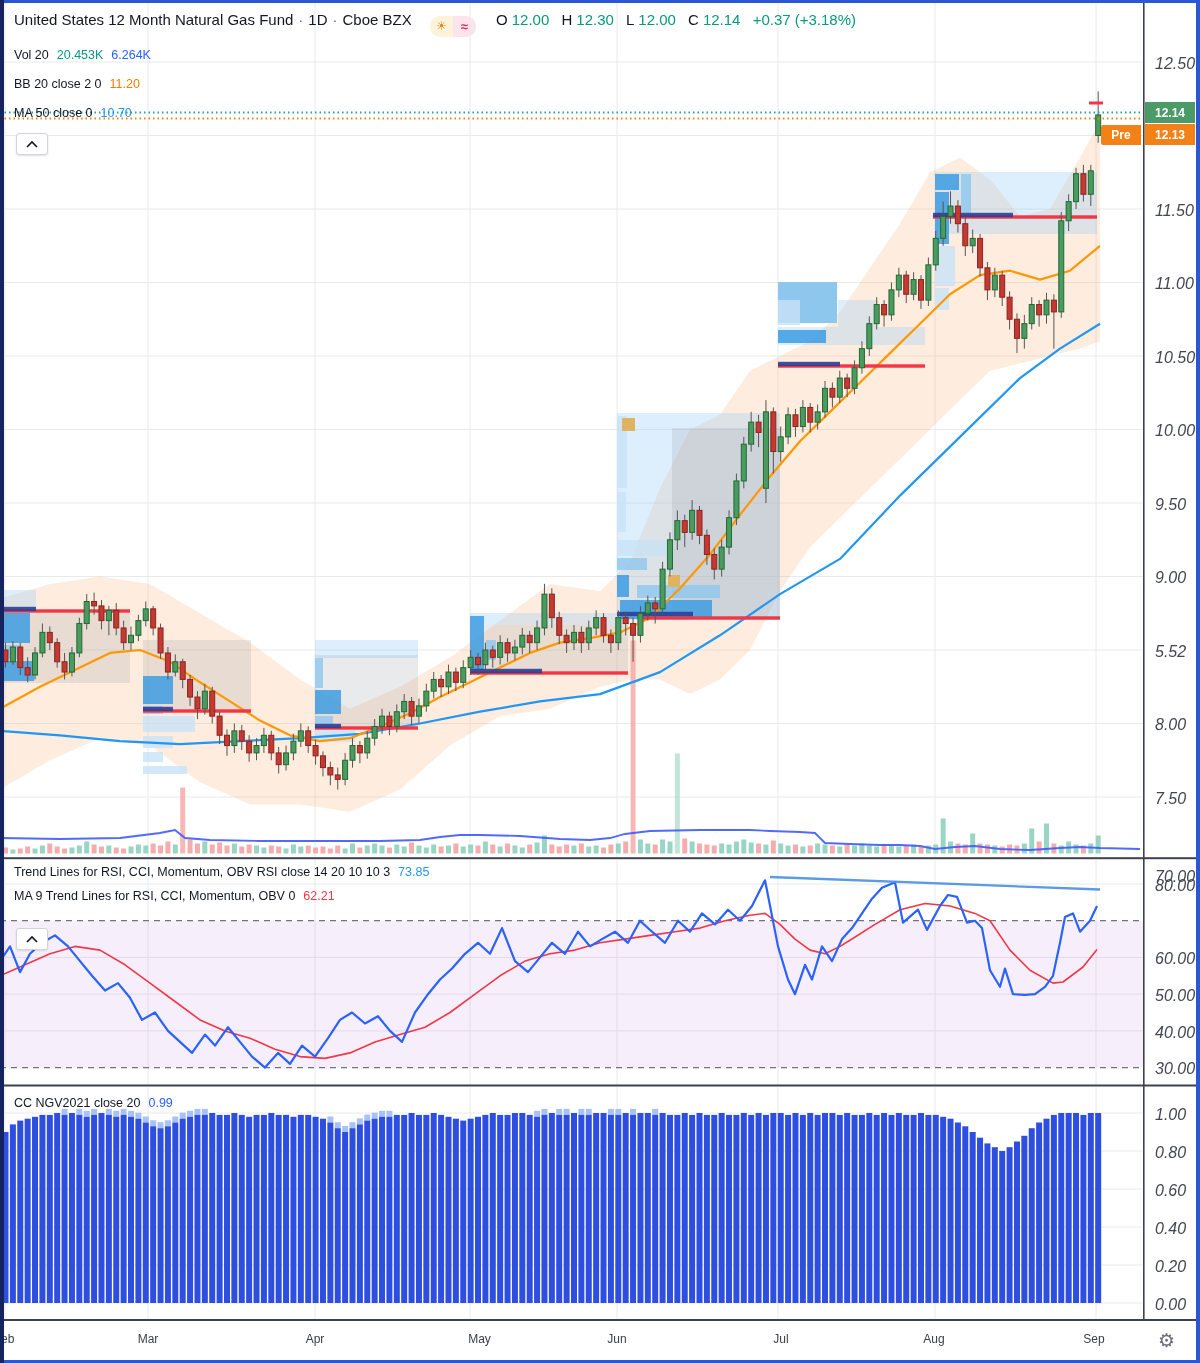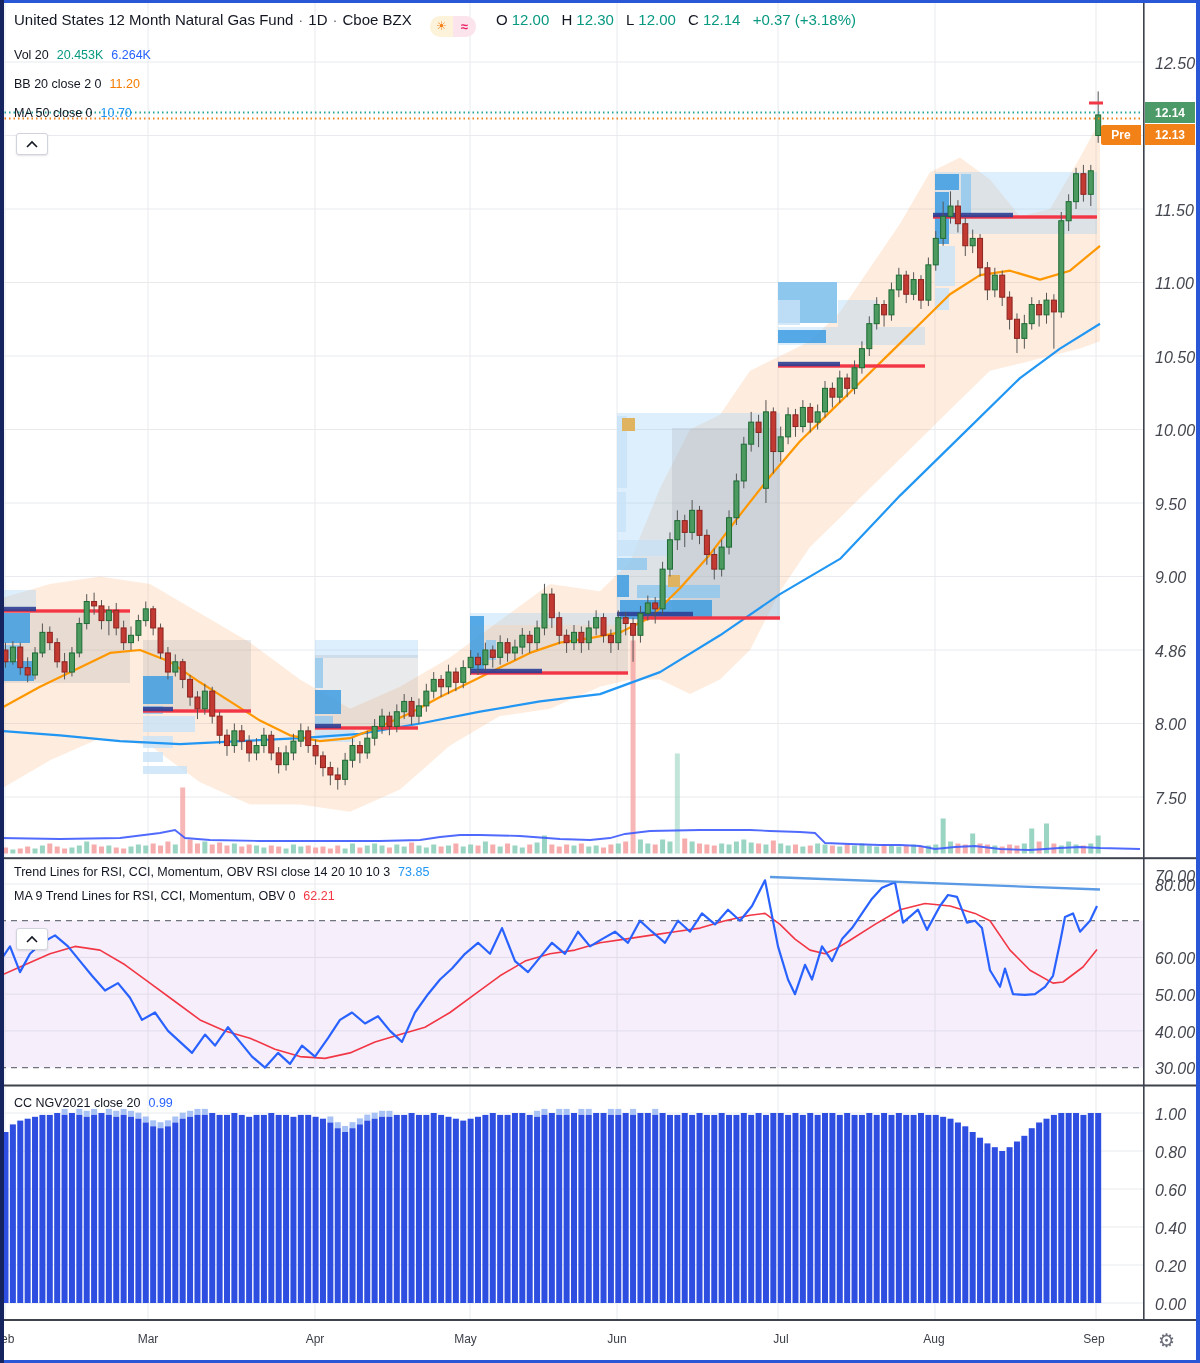--- a/index.html
+++ b/index.html
@@ -871,21 +871,21 @@
 
 
   <div class="axis-col" id="axisCol">
       <div class="axis-lab" style="top: 55px;">12.50</div>
       <div class="axis-lab" style="top: 202px;">11.50</div>
       <div class="axis-lab" style="top: 275px;">11.00</div>
       <div class="axis-lab" style="top: 349px;">10.50</div>
       <div class="axis-lab" style="top: 422px;">10.00</div>
       <div class="axis-lab" style="top: 496px;">9.50</div>
       <div class="axis-lab" style="top: 569px;">9.00</div>
-      <div class="axis-lab" style="top: 643px;">4.86</div>
+      <div class="axis-lab" style="top: 643px;">5.52</div>
       <div class="axis-lab" style="top: 716px;">8.00</div>
       <div class="axis-lab" style="top: 790px;">7.50</div>
       <div class="axis-lab" style="top: 877px;">80.00</div>
       <div class="axis-lab" style="top: 868px;">70.00</div>
       <div class="axis-lab" style="top: 950px; text-align: right;">60.00</div>
       <div class="axis-lab" style="top: 987px;">50.00</div>
       <div class="axis-lab" style="top: 1024px;">40.00</div>
       <div class="axis-lab" style="top: 1060px;">30.00</div>
       <div class="axis-lab" style="top: 1106px;">1.00</div>
       <div class="axis-lab" style="top: 1144px;">0.80</div>
@@ -897,21 +897,21 @@
 
   <div class="badge" id="lastBadge" style="top: 102px; background: rgb(76, 154, 104);">12.14</div>
   <div class="badge" id="preBadge" style="top: 124px; background: rgb(242, 129, 24);">12.13</div>
   <div class="pre-badge" id="preLabel" style="background: rgb(242, 129, 24);">Pre</div>
 
   <div class="time-axis" id="timeAxis">
     <span class="gear">⚙</span>
   <div class="time-lab" style="left: 4px;">Feb</div>
       <div class="time-lab" style="left: 148px;">Mar</div>
       <div class="time-lab" style="left: 315px;">Apr</div>
-      <div class="time-lab" style="left: 445px; padding-left: 41px;">May</div>
+      <div class="time-lab" style="left: 459px; padding-left: 41px;">May</div>
       <div class="time-lab" style="left: 617px;">Jun</div>
       <div class="time-lab" style="left: 781px;">Jul</div>
       <div class="time-lab" style="left: 934px;">Aug</div>
       <div class="time-lab" style="left: 1094px;">Sep</div>
     </div>
 
   <div class="b-top"></div>
   <div class="b-bot"></div>
   <div class="b-right"></div>
   <div class="b-left"></div>

